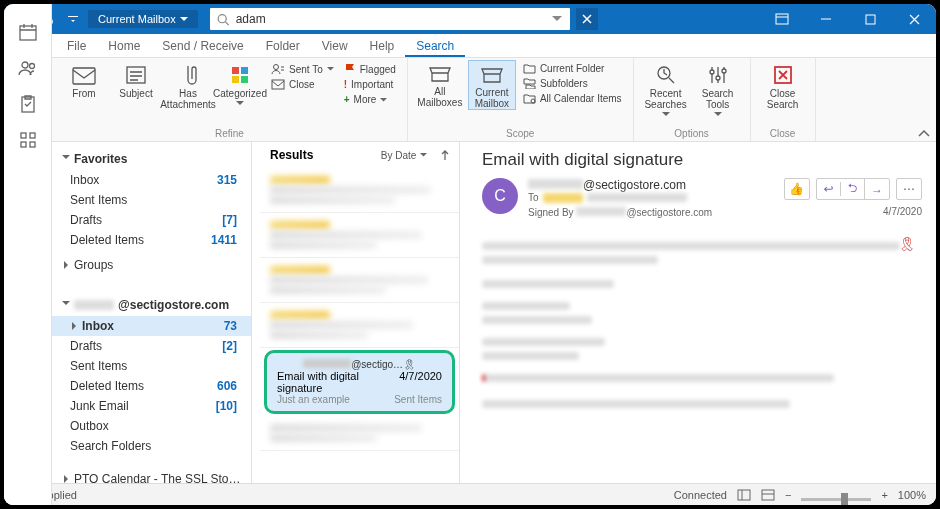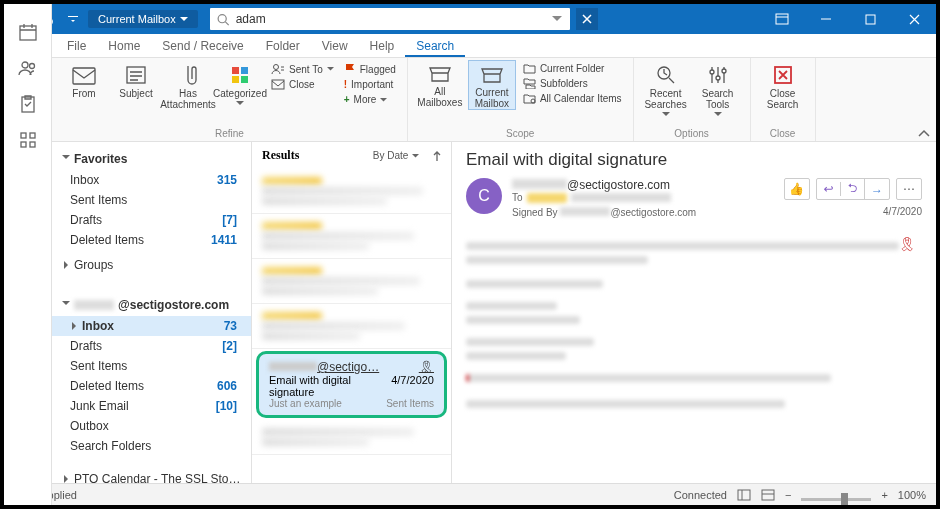--- a/index.html
+++ b/index.html
@@ -1,17 +1,17 @@
 <!DOCTYPE html>
 <html><head>
 <meta charset="utf-8">
 <style>
 *{margin:0;padding:0;box-sizing:border-box;font-family:"Segoe UI",Arial,sans-serif;}
 body{background:#000;display:flex;justify-content:center;align-items:flex-start;padding:0;}
-.window{width:940px;height:509px;background:#fff;display:flex;flex-direction:column;border:4px solid #000;border-radius:3px;position:relative;overflow:hidden;}
+.window{width:940px;height:509px;background:#fff;display:flex;flex-direction:column;border:4px solid #000;border-radius:13px;position:relative;overflow:hidden;}
 .titlebar{height:30px;background:#106ebe;display:flex;align-items:center;color:#fff;font-size:12px;}
 .tb-left{display:flex;align-items:center;gap:4px;padding-left:6px;}
 .tb-icon{width:22px;height:22px;display:flex;align-items:center;justify-content:center;cursor:pointer;}
 .tb-dropdown{background:#0f5ca0;padding:3px 10px;border-radius:2px;font-size:11px;cursor:pointer;display:flex;align-items:center;gap:4px;}
 .searchbox{flex:0 0 360px;margin-left:8px;height:22px;background:#fff;border:none;display:flex;align-items:center;padding:0 6px;border-radius:1px;}
 .searchbox svg{flex:0 0 14px;}
 .searchbox input{border:none;outline:none;flex:1;font-size:12px;padding-left:6px;color:#333;}
 .search-clear{width:22px;height:22px;background:#0f5ca0;display:flex;align-items:center;justify-content:center;margin-left:2px;cursor:pointer;}
 .tb-right{margin-left:auto;display:flex;}
 .win-btn{width:44px;height:30px;display:flex;align-items:center;justify-content:center;cursor:pointer;}
@@ -24,36 +24,36 @@
 .side-icons>div.active{color:#0f6cbd;}
 .ribbon-content{margin-left:48px;display:flex;height:100%;flex:1;}
 .rg{border-right:1px solid #e6e6e6;padding:2px 8px 0;display:flex;flex-direction:column;}
 .rg-body{flex:1;display:flex;align-items:flex-start;gap:4px;}
 .rg-label{text-align:center;font-size:10px;color:#888;padding:2px 0;}
 .big-btn{display:flex;flex-direction:column;align-items:center;width:48px;padding-top:4px;cursor:pointer;font-size:10px;color:#444;gap:2px;}
 .big-btn.sel{background:#d9ebfb;border:1px solid #9cc3e8;}
 .stack{display:flex;flex-direction:column;gap:2px;padding-top:2px;text-align:right;}
 .small-item{display:flex;align-items:center;gap:4px;font-size:10px;color:#444;padding:1px 3px;cursor:pointer;white-space:nowrap;}
 .collapse-ribbon{position:absolute;right:6px;bottom:2px;cursor:pointer;color:#666;}
-.main{flex:1;display:flex;overflow:hidden;}
+.main{flex:1;display:flex;overflow:hidden;gap:8px;}
 .nav{width:200px;border-right:1px solid #e1e1e1;padding:6px 0;font-size:12px;color:#333;overflow:hidden;margin-left:48px;}
 .nav-hdr{padding:4px 10px;font-weight:600;display:flex;align-items:center;gap:4px;cursor:pointer;}
 .nav-item{display:flex;justify-content:space-between;padding:3px 14px 3px 18px;cursor:pointer;}
 .nav-item.sel{background:#d9ebfb;font-weight:600;}
 .nav-item .cnt{color:#0f6cbd;font-weight:600;}
 .results{width:200px;border-right:1px solid #e1e1e1;display:flex;flex-direction:column;}
 .res-hdr{display:flex;justify-content:space-between;align-items:center;padding:6px 10px;font-size:12px;}
-.res-hdr b{font-size:12px;font-family:Liberation Serif, serif;}
+.res-hdr b{font-size:12px;}
 .res-sort{font-size:10px;color:#555;cursor:pointer;display:flex;align-items:center;gap:4px;}
 .res-list{flex:1;overflow:hidden;}
 .msg{padding:6px 10px;border-bottom:1px solid #eee;font-size:10px;color:#888;}
 .blur{filter:blur(3px);background:linear-gradient(90deg,#ddd,#eee);height:8px;border-radius:3px;margin:2px 0;}
 .blur.y{background:linear-gradient(90deg,#f5d76e,#f3c94b);width:60px;}
 .msg-sel{border:3px solid #18b77e;border-radius:10px;background:#d9ebfb;padding:6px 10px;margin:2px 4px;}
-.msg-sel .r1{display:flex;justify-content:space-between;font-size:12px;color:#333;text-decoration:underline;}
+.msg-sel .r1{display:flex;justify-content:center;font-size:10px;color:#333;}
 .msg-sel .r2{display:flex;justify-content:space-between;font-size:11px;}
 .msg-sel .r3{display:flex;justify-content:space-between;font-size:10px;color:#888;}
 .reading{flex:1;display:flex;flex-direction:column;padding:8px 14px;overflow:hidden;}
 .read-title{font-size:17px;color:#333;margin-bottom:8px;}
 .read-hdr{display:flex;gap:10px;position:relative;}
 .avatar{width:36px;height:36px;border-radius:50%;background:#8661c5;color:#fff;display:flex;align-items:center;justify-content:center;font-size:16px;}
 .from{font-size:12px;color:#333;}
 .to{font-size:10px;color:#666;display:flex;align-items:center;gap:4px;}
 .to .blurchip{filter:blur(2px);background:#f5d76e;width:40px;height:10px;border-radius:2px;}
 .signed{font-size:10px;color:#666;margin-top:4px;}

